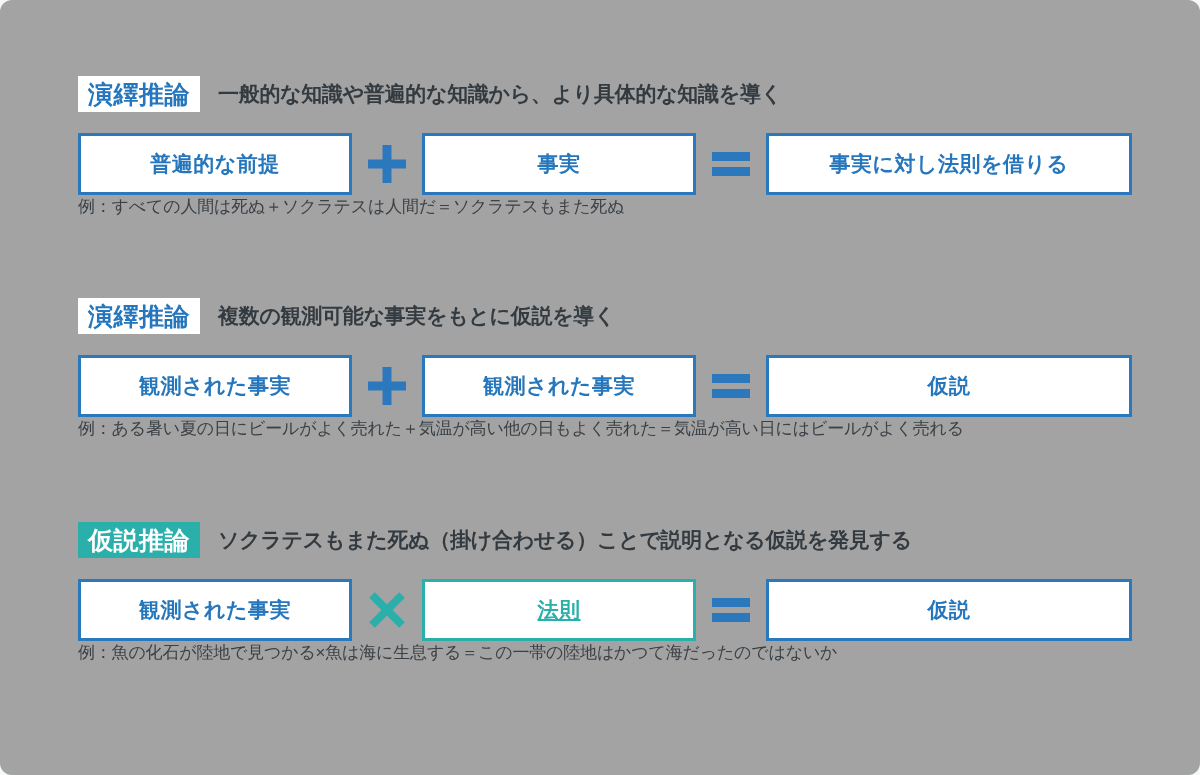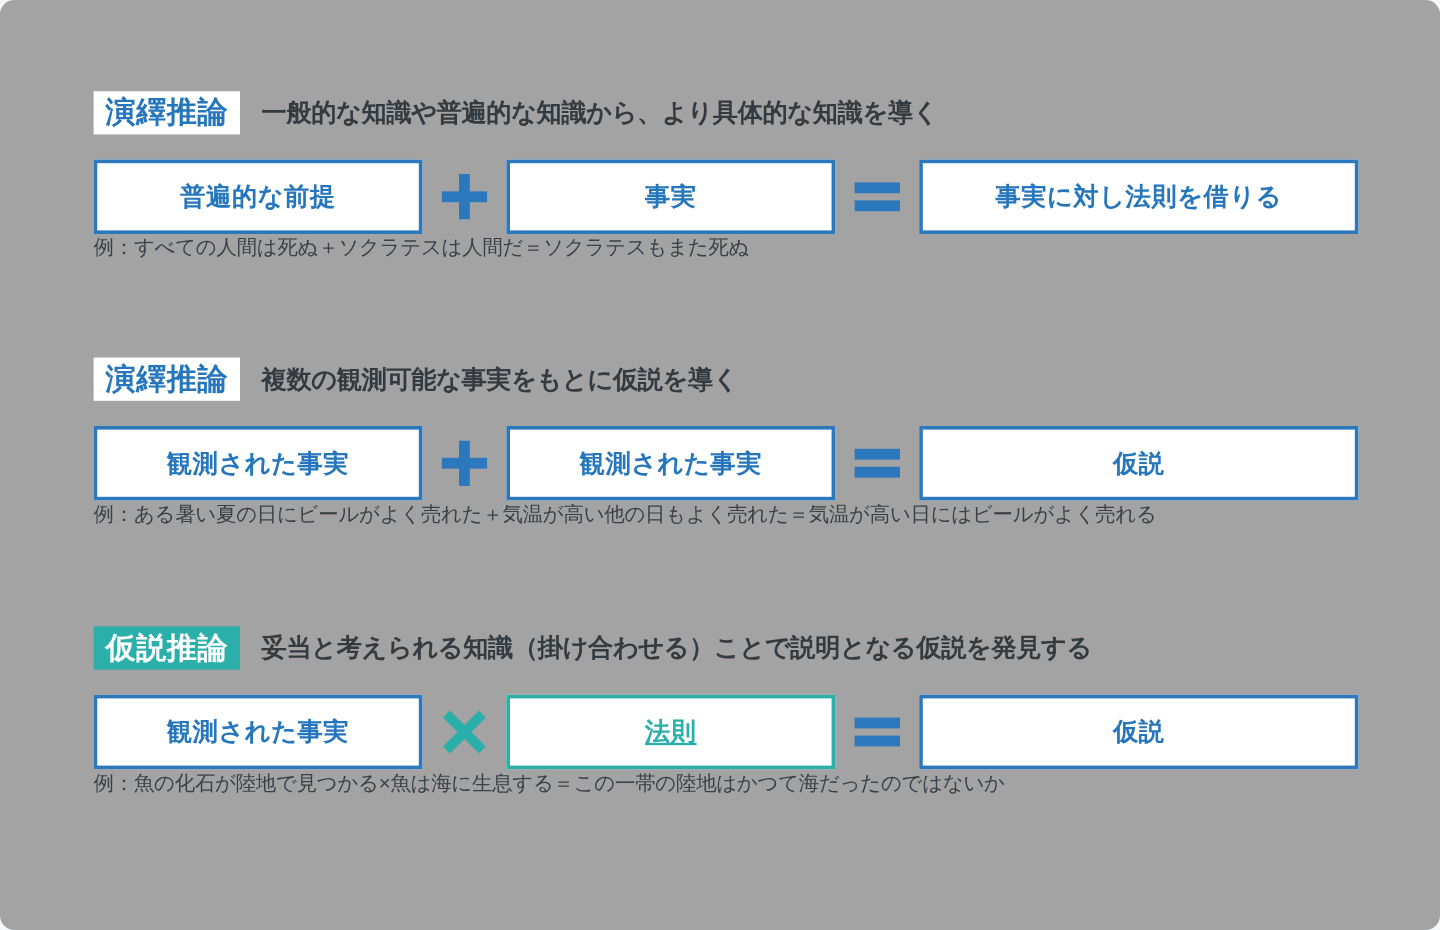--- a/index.html
+++ b/index.html
@@ -180,21 +180,21 @@
 
       <div class="box box-c">仮説</div>
     </div>
 
     <div class="example">例：ある暑い夏の日にビールがよく売れた＋気温が高い他の日もよく売れた＝気温が高い日にはビールがよく売れる</div>
   </div>
 
   <div class="section section-3">
     <div class="heading">
       <span class="badge badge-teal">仮説推論</span>
-      <span class="heading-desc">妥当と考えられる知識（掛け合わせる）ことで説明となる仮説を発見する</span>
+      <span class="heading-desc">ソクラテスもまた死ぬ（掛け合わせる）ことで説明となる仮説を発見する</span>
     </div>
 
     <div class="formula">
       <div class="box box-a">観測された事実</div>
 
       <div class="op op-teal">
         <svg width="36" height="36" viewBox="0 0 36 36" aria-hidden="true">
           <line x1="3" y1="3" x2="33" y2="33" stroke="currentColor" stroke-width="8" stroke-linecap="butt"></line>
           <line x1="33" y1="3" x2="3" y2="33" stroke="currentColor" stroke-width="8" stroke-linecap="butt"></line>
         </svg>

